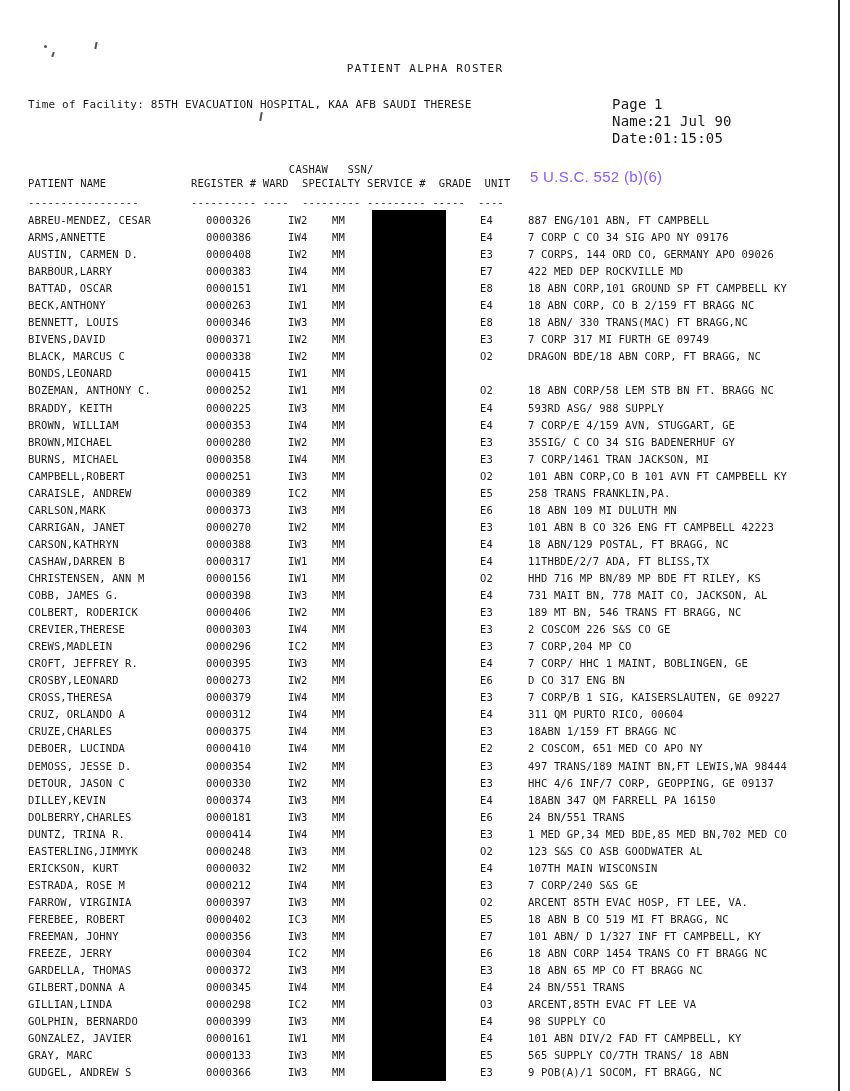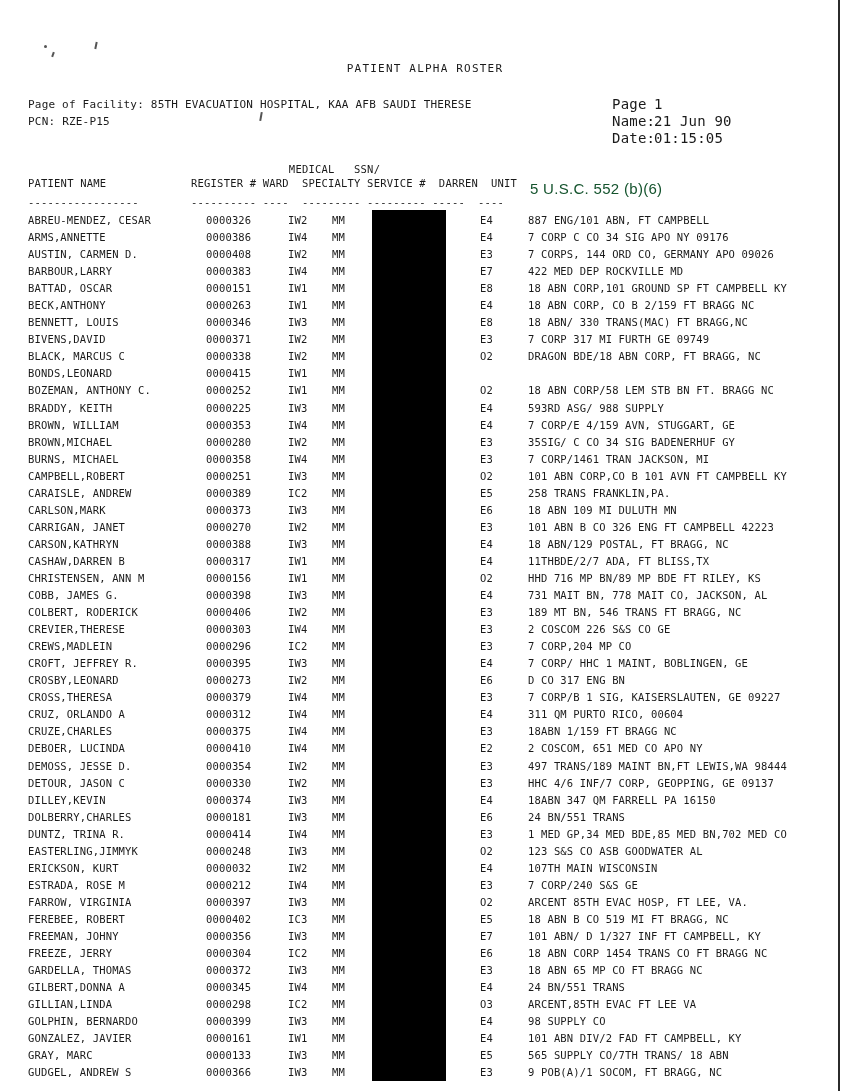--- a/index.html
+++ b/index.html
@@ -61,25 +61,25 @@
     font-size: 14px;
     line-height: 17px;
     letter-spacing: 0.2px;
   }
   .meta-row span.lbl { display: inline-block; width: 42px; }
   .meta-row span.val { display: inline-block; }
 
   .redaction-note {
     position: absolute;
     left: 530px;
-    top: 180px;
+    top: 168px;
     font-family: "Liberation Sans", sans-serif;
     font-size: 15px;
     letter-spacing: 0.3px;
-    color: #14532d;
+    color: #8b5cf6;
   }
 
   
   .col-head {
     position: absolute;
     left: 28px;
     top: 162px;
     font-size: 10.5px;
     line-height: 14px;
     white-space: pre;
@@ -130,34 +130,33 @@
 
   <div class="edge-rule"></div>
   <div class="speck s1"></div>
   <div class="speck s2"></div>
   <div class="speck s3"></div>
   <div class="speck s4"></div>
 
   <div class="doc-title">PATIENT ALPHA ROSTER</div>
 
   <div class="facility-block">
-    <div><span>Page of Facility:</span> <span>85TH EVACUATION HOSPITAL, KAA AFB SAUDI THERESE</span></div>
-    <div class="pcn-line"><span>PCN:</span> <span>RZE-P15</span></div>
+    <div><span>Time of Facility:</span> <span>85TH EVACUATION HOSPITAL, KAA AFB SAUDI THERESE</span></div>
   </div>
 
   <div class="meta-block">
     <div class="meta-row"><span class="lbl">Page</span><span class="val">1</span></div>
-    <div class="meta-row"><span class="lbl">Name:</span><span class="val">21 Jun 90</span></div>
+    <div class="meta-row"><span class="lbl">Name:</span><span class="val">21 Jul 90</span></div>
     <div class="meta-row"><span class="lbl">Date:</span><span class="val">01:15:05</span></div>
   </div>
 
   <div class="redaction-note">5 U.S.C. 552 (b)(6)</div>
 
-  <div class="col-head"><span>                                        MEDICAL   SSN/</span>
-<span>PATIENT NAME             REGISTER # WARD  SPECIALTY SERVICE #  DARREN  UNIT</span></div>
+  <div class="col-head"><span>                                        CASHAW   SSN/</span>
+<span>PATIENT NAME             REGISTER # WARD  SPECIALTY SERVICE #  GRADE  UNIT</span></div>
 
   <div class="rule-row">-----------------        ---------- ----  --------- --------- -----  ----</div>
 
   <div class="table" id="roster-table"><div class="row"><span class="c-name">ABREU-MENDEZ, CESAR</span><span class="c-reg">0000326</span><span class="c-ward">IW2</span><span class="c-spec">MM</span><span class="c-ssn"></span><span class="c-grade">E4</span><span class="c-unit">887 ENG/101 ABN, FT CAMPBELL</span></div><div class="row"><span class="c-name">ARMS,ANNETTE</span><span class="c-reg">0000386</span><span class="c-ward">IW4</span><span class="c-spec">MM</span><span class="c-ssn"></span><span class="c-grade">E4</span><span class="c-unit">7 CORP C CO 34 SIG APO NY 09176</span></div><div class="row"><span class="c-name">AUSTIN, CARMEN D.</span><span class="c-reg">0000408</span><span class="c-ward">IW2</span><span class="c-spec">MM</span><span class="c-ssn"></span><span class="c-grade">E3</span><span class="c-unit">7 CORPS, 144 ORD CO, GERMANY APO 09026</span></div><div class="row"><span class="c-name">BARBOUR,LARRY</span><span class="c-reg">0000383</span><span class="c-ward">IW4</span><span class="c-spec">MM</span><span class="c-ssn"></span><span class="c-grade">E7</span><span class="c-unit">422 MED DEP ROCKVILLE MD</span></div><div class="row"><span class="c-name">BATTAD, OSCAR</span><span class="c-reg">0000151</span><span class="c-ward">IW1</span><span class="c-spec">MM</span><span class="c-ssn"></span><span class="c-grade">E8</span><span class="c-unit">18 ABN CORP,101 GROUND SP FT CAMPBELL KY</span></div><div class="row"><span class="c-name">BECK,ANTHONY</span><span class="c-reg">0000263</span><span class="c-ward">IW1</span><span class="c-spec">MM</span><span class="c-ssn"></span><span class="c-grade">E4</span><span class="c-unit">18 ABN CORP, CO B 2/159 FT BRAGG NC</span></div><div class="row"><span class="c-name">BENNETT, LOUIS</span><span class="c-reg">0000346</span><span class="c-ward">IW3</span><span class="c-spec">MM</span><span class="c-ssn"></span><span class="c-grade">E8</span><span class="c-unit">18 ABN/ 330 TRANS(MAC) FT BRAGG,NC</span></div><div class="row"><span class="c-name">BIVENS,DAVID</span><span class="c-reg">0000371</span><span class="c-ward">IW2</span><span class="c-spec">MM</span><span class="c-ssn"></span><span class="c-grade">E3</span><span class="c-unit">7 CORP 317 MI FURTH GE 09749</span></div><div class="row"><span class="c-name">BLACK, MARCUS C</span><span class="c-reg">0000338</span><span class="c-ward">IW2</span><span class="c-spec">MM</span><span class="c-ssn"></span><span class="c-grade">O2</span><span class="c-unit">DRAGON BDE/18 ABN CORP, FT BRAGG, NC</span></div><div class="row"><span class="c-name">BONDS,LEONARD</span><span class="c-reg">0000415</span><span class="c-ward">IW1</span><span class="c-spec">MM</span><span class="c-ssn"></span><span class="c-grade"></span><span class="c-unit"></span></div><div class="row"><span class="c-name">BOZEMAN, ANTHONY C.</span><span class="c-reg">0000252</span><span class="c-ward">IW1</span><span class="c-spec">MM</span><span class="c-ssn"></span><span class="c-grade">O2</span><span class="c-unit">18 ABN CORP/58 LEM STB BN FT. BRAGG NC</span></div><div class="row"><span class="c-name">BRADDY, KEITH</span><span class="c-reg">0000225</span><span class="c-ward">IW3</span><span class="c-spec">MM</span><span class="c-ssn"></span><span class="c-grade">E4</span><span class="c-unit">593RD ASG/ 988 SUPPLY</span></div><div class="row"><span class="c-name">BROWN, WILLIAM</span><span class="c-reg">0000353</span><span class="c-ward">IW4</span><span class="c-spec">MM</span><span class="c-ssn"></span><span class="c-grade">E4</span><span class="c-unit">7 CORP/E 4/159 AVN, STUGGART, GE</span></div><div class="row"><span class="c-name">BROWN,MICHAEL</span><span class="c-reg">0000280</span><span class="c-ward">IW2</span><span class="c-spec">MM</span><span class="c-ssn"></span><span class="c-grade">E3</span><span class="c-unit">35SIG/ C CO 34 SIG BADENERHUF GY</span></div><div class="row"><span class="c-name">BURNS, MICHAEL</span><span class="c-reg">0000358</span><span class="c-ward">IW4</span><span class="c-spec">MM</span><span class="c-ssn"></span><span class="c-grade">E3</span><span class="c-unit">7 CORP/1461 TRAN JACKSON, MI</span></div><div class="row"><span class="c-name">CAMPBELL,ROBERT</span><span class="c-reg">0000251</span><span class="c-ward">IW3</span><span class="c-spec">MM</span><span class="c-ssn"></span><span class="c-grade">O2</span><span class="c-unit">101 ABN CORP,CO B 101 AVN FT CAMPBELL KY</span></div><div class="row"><span class="c-name">CARAISLE, ANDREW</span><span class="c-reg">0000389</span><span class="c-ward">IC2</span><span class="c-spec">MM</span><span class="c-ssn"></span><span class="c-grade">E5</span><span class="c-unit">258 TRANS FRANKLIN,PA.</span></div><div class="row"><span class="c-name">CARLSON,MARK</span><span class="c-reg">0000373</span><span class="c-ward">IW3</span><span class="c-spec">MM</span><span class="c-ssn"></span><span class="c-grade">E6</span><span class="c-unit">18 ABN 109 MI DULUTH MN</span></div><div class="row"><span class="c-name">CARRIGAN, JANET</span><span class="c-reg">0000270</span><span class="c-ward">IW2</span><span class="c-spec">MM</span><span class="c-ssn"></span><span class="c-grade">E3</span><span class="c-unit">101 ABN B CO 326 ENG FT CAMPBELL 42223</span></div><div class="row"><span class="c-name">CARSON,KATHRYN</span><span class="c-reg">0000388</span><span class="c-ward">IW3</span><span class="c-spec">MM</span><span class="c-ssn"></span><span class="c-grade">E4</span><span class="c-unit">18 ABN/129 POSTAL, FT BRAGG, NC</span></div><div class="row"><span class="c-name">CASHAW,DARREN B</span><span class="c-reg">0000317</span><span class="c-ward">IW1</span><span class="c-spec">MM</span><span class="c-ssn"></span><span class="c-grade">E4</span><span class="c-unit">11THBDE/2/7 ADA, FT BLISS,TX</span></div><div class="row"><span class="c-name">CHRISTENSEN, ANN M</span><span class="c-reg">0000156</span><span class="c-ward">IW1</span><span class="c-spec">MM</span><span class="c-ssn"></span><span class="c-grade">O2</span><span class="c-unit">HHD 716 MP BN/89 MP BDE FT RILEY, KS</span></div><div class="row"><span class="c-name">COBB, JAMES G.</span><span class="c-reg">0000398</span><span class="c-ward">IW3</span><span class="c-spec">MM</span><span class="c-ssn"></span><span class="c-grade">E4</span><span class="c-unit">731 MAIT BN, 778 MAIT CO, JACKSON, AL</span></div><div class="row"><span class="c-name">COLBERT, RODERICK</span><span class="c-reg">0000406</span><span class="c-ward">IW2</span><span class="c-spec">MM</span><span class="c-ssn"></span><span class="c-grade">E3</span><span class="c-unit">189 MT BN, 546 TRANS FT BRAGG, NC</span></div><div class="row"><span class="c-name">CREVIER,THERESE</span><span class="c-reg">0000303</span><span class="c-ward">IW4</span><span class="c-spec">MM</span><span class="c-ssn"></span><span class="c-grade">E3</span><span class="c-unit">2 COSCOM 226 S&amp;S CO GE</span></div><div class="row"><span class="c-name">CREWS,MADLEIN</span><span class="c-reg">0000296</span><span class="c-ward">IC2</span><span class="c-spec">MM</span><span class="c-ssn"></span><span class="c-grade">E3</span><span class="c-unit">7 CORP,204 MP CO</span></div><div class="row"><span class="c-name">CROFT, JEFFREY R.</span><span class="c-reg">0000395</span><span class="c-ward">IW3</span><span class="c-spec">MM</span><span class="c-ssn"></span><span class="c-grade">E4</span><span class="c-unit">7 CORP/ HHC 1 MAINT, BOBLINGEN, GE</span></div><div class="row"><span class="c-name">CROSBY,LEONARD</span><span class="c-reg">0000273</span><span class="c-ward">IW2</span><span class="c-spec">MM</span><span class="c-ssn"></span><span class="c-grade">E6</span><span class="c-unit">D CO 317 ENG BN</span></div><div class="row"><span class="c-name">CROSS,THERESA</span><span class="c-reg">0000379</span><span class="c-ward">IW4</span><span class="c-spec">MM</span><span class="c-ssn"></span><span class="c-grade">E3</span><span class="c-unit">7 CORP/B 1 SIG, KAISERSLAUTEN, GE 09227</span></div><div class="row"><span class="c-name">CRUZ, ORLANDO A</span><span class="c-reg">0000312</span><span class="c-ward">IW4</span><span class="c-spec">MM</span><span class="c-ssn"></span><span class="c-grade">E4</span><span class="c-unit">311 QM PURTO RICO, 00604</span></div><div class="row"><span class="c-name">CRUZE,CHARLES</span><span class="c-reg">0000375</span><span class="c-ward">IW4</span><span class="c-spec">MM</span><span class="c-ssn"></span><span class="c-grade">E3</span><span class="c-unit">18ABN 1/159 FT BRAGG NC</span></div><div class="row"><span class="c-name">DEBOER, LUCINDA</span><span class="c-reg">0000410</span><span class="c-ward">IW4</span><span class="c-spec">MM</span><span class="c-ssn"></span><span class="c-grade">E2</span><span class="c-unit">2 COSCOM, 651 MED CO APO NY</span></div><div class="row"><span class="c-name">DEMOSS, JESSE D.</span><span class="c-reg">0000354</span><span class="c-ward">IW2</span><span class="c-spec">MM</span><span class="c-ssn"></span><span class="c-grade">E3</span><span class="c-unit">497 TRANS/189 MAINT BN,FT LEWIS,WA 98444</span></div><div class="row"><span class="c-name">DETOUR, JASON C</span><span class="c-reg">0000330</span><span class="c-ward">IW2</span><span class="c-spec">MM</span><span class="c-ssn"></span><span class="c-grade">E3</span><span class="c-unit">HHC 4/6 INF/7 CORP, GEOPPING, GE 09137</span></div><div class="row"><span class="c-name">DILLEY,KEVIN</span><span class="c-reg">0000374</span><span class="c-ward">IW3</span><span class="c-spec">MM</span><span class="c-ssn"></span><span class="c-grade">E4</span><span class="c-unit">18ABN 347 QM FARRELL PA 16150</span></div><div class="row"><span class="c-name">DOLBERRY,CHARLES</span><span class="c-reg">0000181</span><span class="c-ward">IW3</span><span class="c-spec">MM</span><span class="c-ssn"></span><span class="c-grade">E6</span><span class="c-unit">24 BN/551 TRANS</span></div><div class="row"><span class="c-name">DUNTZ, TRINA R.</span><span class="c-reg">0000414</span><span class="c-ward">IW4</span><span class="c-spec">MM</span><span class="c-ssn"></span><span class="c-grade">E3</span><span class="c-unit">1 MED GP,34 MED BDE,85 MED BN,702 MED CO</span></div><div class="row"><span class="c-name">EASTERLING,JIMMYK</span><span class="c-reg">0000248</span><span class="c-ward">IW3</span><span class="c-spec">MM</span><span class="c-ssn"></span><span class="c-grade">O2</span><span class="c-unit">123 S&amp;S CO ASB GOODWATER AL</span></div><div class="row"><span class="c-name">ERICKSON, KURT</span><span class="c-reg">0000032</span><span class="c-ward">IW2</span><span class="c-spec">MM</span><span class="c-ssn"></span><span class="c-grade">E4</span><span class="c-unit">107TH MAIN WISCONSIN</span></div><div class="row"><span class="c-name">ESTRADA, ROSE M</span><span class="c-reg">0000212</span><span class="c-ward">IW4</span><span class="c-spec">MM</span><span class="c-ssn"></span><span class="c-grade">E3</span><span class="c-unit">7 CORP/240 S&amp;S GE</span></div><div class="row"><span class="c-name">FARROW, VIRGINIA</span><span class="c-reg">0000397</span><span class="c-ward">IW3</span><span class="c-spec">MM</span><span class="c-ssn"></span><span class="c-grade">O2</span><span class="c-unit">ARCENT 85TH EVAC HOSP, FT LEE, VA.</span></div><div class="row"><span class="c-name">FEREBEE, ROBERT</span><span class="c-reg">0000402</span><span class="c-ward">IC3</span><span class="c-spec">MM</span><span class="c-ssn"></span><span class="c-grade">E5</span><span class="c-unit">18 ABN B CO 519 MI FT BRAGG, NC</span></div><div class="row"><span class="c-name">FREEMAN, JOHNY</span><span class="c-reg">0000356</span><span class="c-ward">IW3</span><span class="c-spec">MM</span><span class="c-ssn"></span><span class="c-grade">E7</span><span class="c-unit">101 ABN/ D 1/327 INF FT CAMPBELL, KY</span></div><div class="row"><span class="c-name">FREEZE, JERRY</span><span class="c-reg">0000304</span><span class="c-ward">IC2</span><span class="c-spec">MM</span><span class="c-ssn"></span><span class="c-grade">E6</span><span class="c-unit">18 ABN CORP 1454 TRANS CO FT BRAGG NC</span></div><div class="row"><span class="c-name">GARDELLA, THOMAS</span><span class="c-reg">0000372</span><span class="c-ward">IW3</span><span class="c-spec">MM</span><span class="c-ssn"></span><span class="c-grade">E3</span><span class="c-unit">18 ABN 65 MP CO FT BRAGG NC</span></div><div class="row"><span class="c-name">GILBERT,DONNA A</span><span class="c-reg">0000345</span><span class="c-ward">IW4</span><span class="c-spec">MM</span><span class="c-ssn"></span><span class="c-grade">E4</span><span class="c-unit">24 BN/551 TRANS</span></div><div class="row"><span class="c-name">GILLIAN,LINDA</span><span class="c-reg">0000298</span><span class="c-ward">IC2</span><span class="c-spec">MM</span><span class="c-ssn"></span><span class="c-grade">O3</span><span class="c-unit">ARCENT,85TH EVAC FT LEE VA</span></div><div class="row"><span class="c-name">GOLPHIN, BERNARDO</span><span class="c-reg">0000399</span><span class="c-ward">IW3</span><span class="c-spec">MM</span><span class="c-ssn"></span><span class="c-grade">E4</span><span class="c-unit">98 SUPPLY CO</span></div><div class="row"><span class="c-name">GONZALEZ, JAVIER</span><span class="c-reg">0000161</span><span class="c-ward">IW1</span><span class="c-spec">MM</span><span class="c-ssn"></span><span class="c-grade">E4</span><span class="c-unit">101 ABN DIV/2 FAD FT CAMPBELL, KY</span></div><div class="row"><span class="c-name">GRAY, MARC</span><span class="c-reg">0000133</span><span class="c-ward">IW3</span><span class="c-spec">MM</span><span class="c-ssn"></span><span class="c-grade">E5</span><span class="c-unit">565 SUPPLY CO/7TH TRANS/ 18 ABN</span></div><div class="row"><span class="c-name">GUDGEL, ANDREW S</span><span class="c-reg">0000366</span><span class="c-ward">IW3</span><span class="c-spec">MM</span><span class="c-ssn"></span><span class="c-grade">E3</span><span class="c-unit">9 POB(A)/1 SOCOM, FT BRAGG, NC</span></div></div>
 
   <div class="redaction-bar"></div>
 
 </div>
 
 </body></html>

